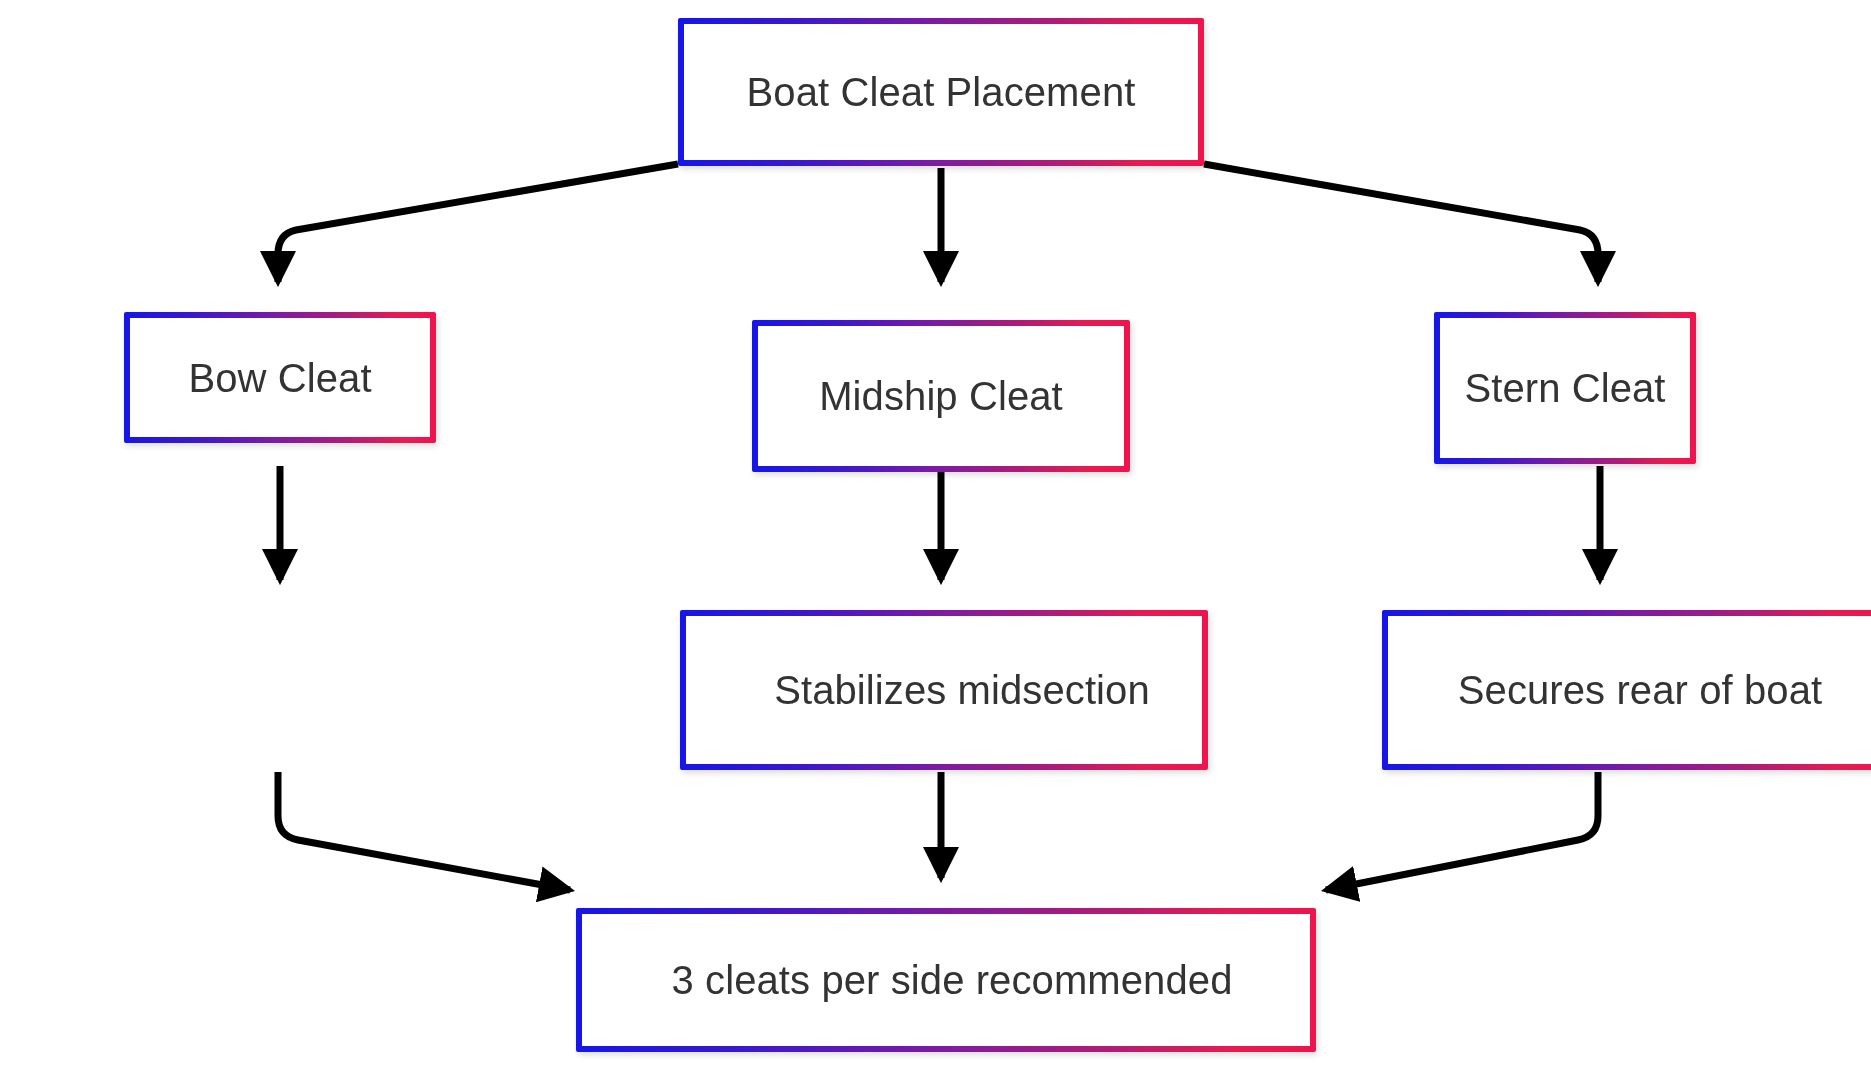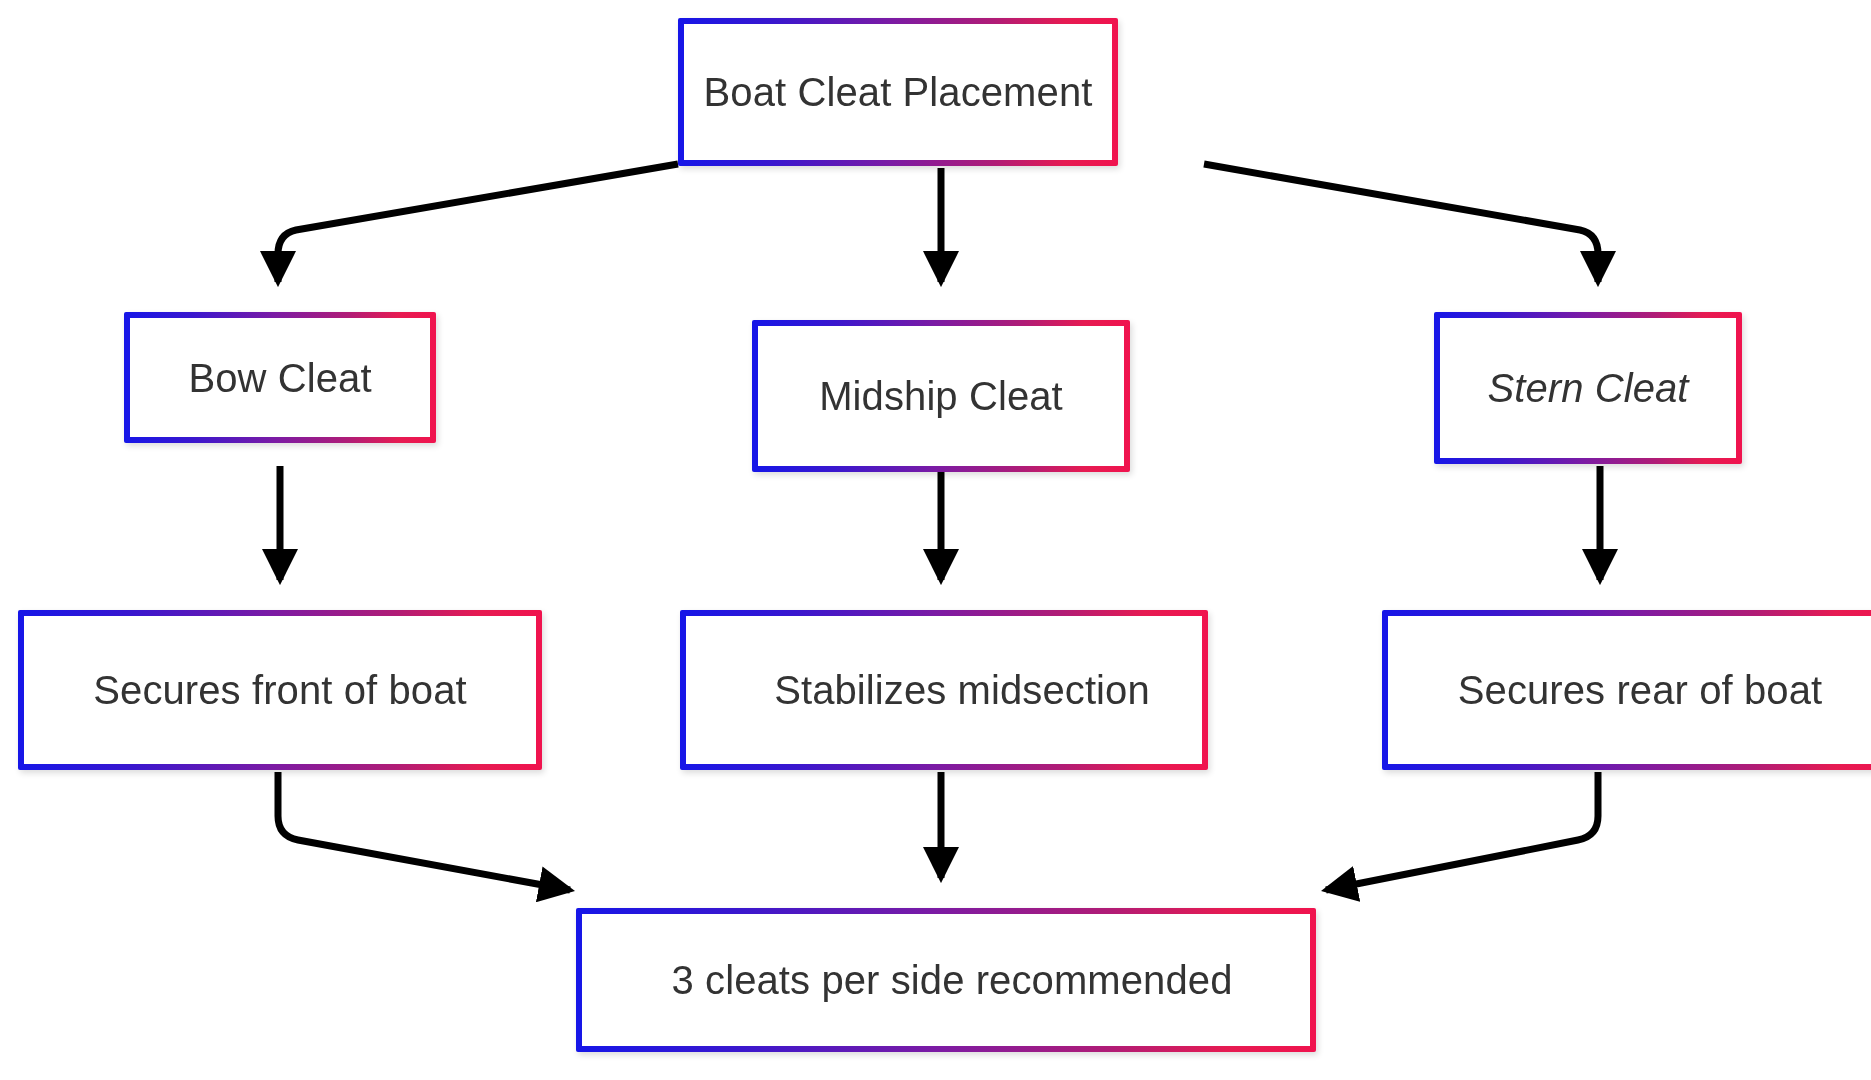--- a/index.html
+++ b/index.html
@@ -43,24 +43,24 @@
   }
   .node .label {
     color: #333333;
     font-size: 40px;
     line-height: 1.15;
     letter-spacing: 0.1px;
     white-space: nowrap;
     text-align: center;
     font-weight: 400;
   }
-  #node-root   { left: 678px;  top: 18px;   width: 440px; height: 148px; }
+  #node-root   { left: 678px;  top: 18px;   width: 526px; height: 148px; }
   #node-bow    { left: 124px;  top: 312px;  width: 312px; height: 131px; }
   #node-mid    { left: 752px;  top: 320px;  width: 378px; height: 152px; }
-  #node-stern  { left: 1434px; top: 312px;  width: 308px; height: 152px; font-style: italic; }
+  #node-stern  { left: 1434px; top: 312px;  width: 262px; height: 152px; }
   #node-bowd   { left: 18px;   top: 610px;  width: 524px; height: 160px; }
   #node-midd   { left: 680px;  top: 610px;  width: 528px; height: 160px; padding-left: 36px; }
   #node-sternd { left: 1342px; top: 610px;  width: 516px; height: 160px; margin-left: 40px; }
   #node-final  { left: 576px;  top: 908px;  width: 740px; height: 144px; padding-left: 12px; }
 </style>
 </head>
 <body>
 
 <div id="canvas">
 
@@ -102,23 +102,20 @@
   </div>
 
   <div class="node" id="node-mid">
     <span class="label">Midship Cleat</span>
   </div>
 
   <div class="node" id="node-stern">
     <span class="label">Stern Cleat</span>
   </div>
 
-  <div class="node" id="node-bowd">
-    <span class="label">Secures front of boat</span>
-  </div>
 
   <div class="node" id="node-midd">
     <span class="label">Stabilizes midsection</span>
   </div>
 
   <div class="node" id="node-sternd">
     <span class="label">Secures rear of boat</span>
   </div>
 
   <div class="node" id="node-final">

